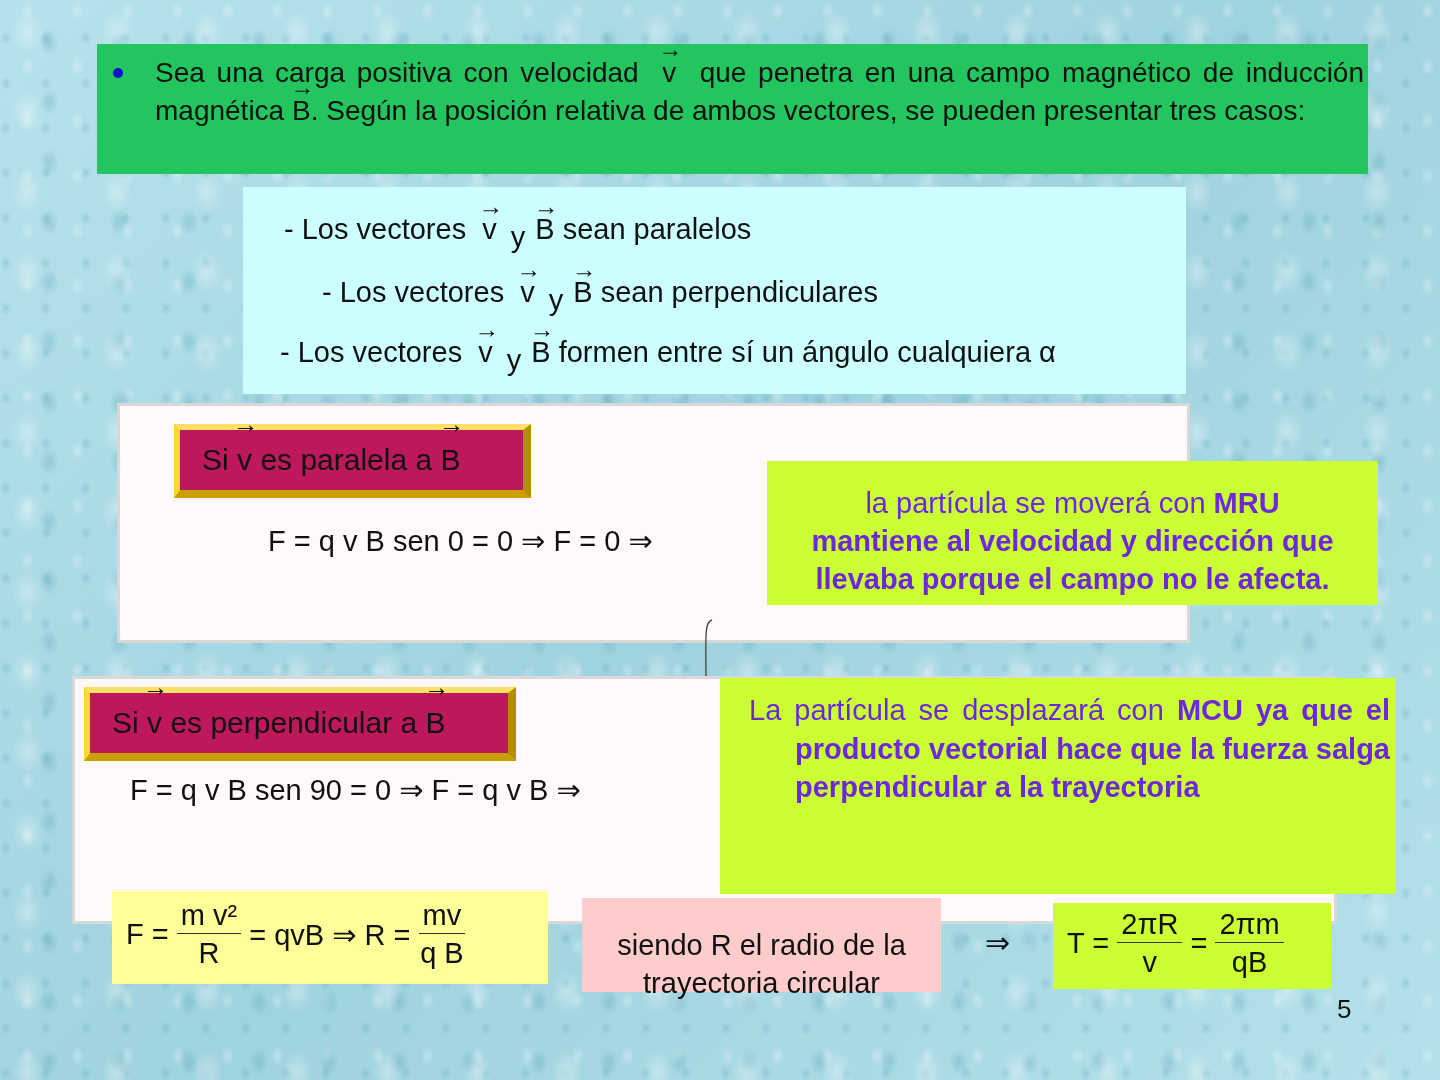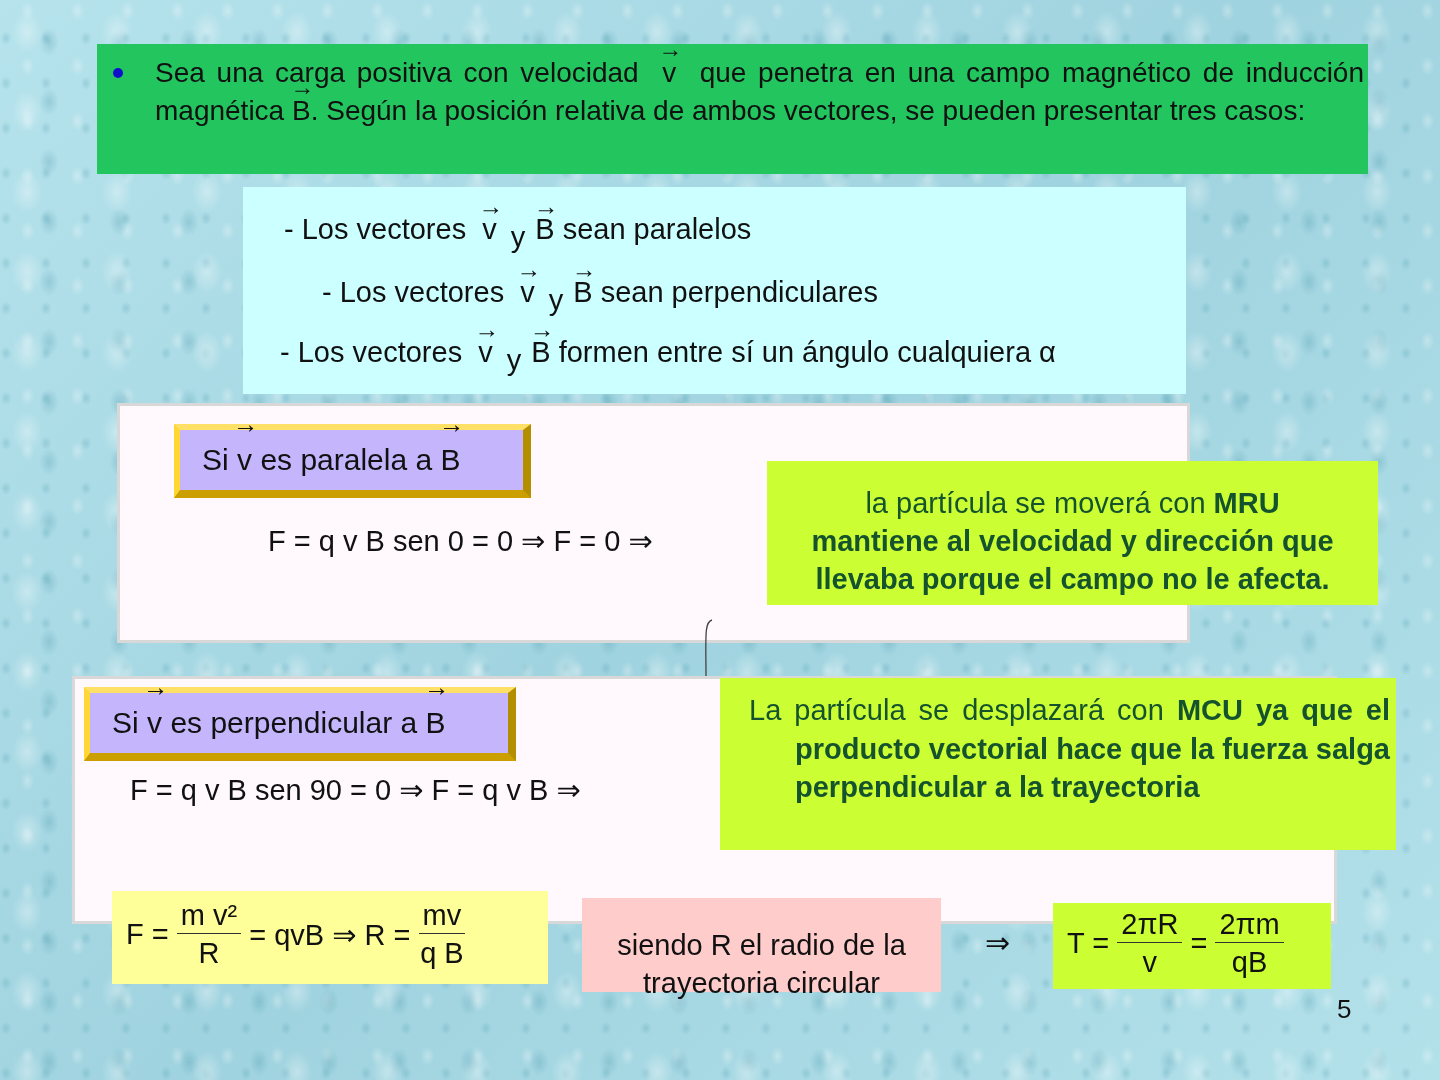--- a/index.html
+++ b/index.html
@@ -36,31 +36,31 @@
   .case-line .y { position:relative; top:8px; margin:0 10px 0 14px; }
   .panel1 {
     left:117px; top:403px; width:1073px; height:240px; background:#fff8fc;
     border:3px solid #d8d8d8;
   }
   .panel2 {
     left:72px; top:676px; width:1265px; height:248px; background:#fff8fc;
     border:3px solid #d8d8d8;
   }
   .bevel {
-    position:absolute; background:#c4b5fd; box-sizing:border-box;
+    position:absolute; background:#be185d; box-sizing:border-box;
     border-top:6px solid #ffe066; border-left:6px solid #ffd633;
     border-right:8px solid #b38f00; border-bottom:8px solid #cc9f00;
     font-size:30px; white-space:nowrap; padding-left:22px; line-height:60px;
   }
   .formula { position:absolute; font-size:29px; white-space:nowrap; }
   .green {
-    position:absolute; background:#ccff33; box-sizing:border-box; color:#14532d;
+    position:absolute; background:#ccff33; box-sizing:border-box; color:#6d28d9;
   }
   .g1 { left:767px; top:461px; width:611px; height:144px; font-size:29px; line-height:38px; text-align:center; padding-top:23px; }
-  .g2 { left:720px; top:678px; width:676px; height:172px; font-size:29px; line-height:38.5px; text-align:justify; padding:13px 6px 0 75px; text-indent:-46px; text-align-last:left; }
+  .g2 { left:720px; top:678px; width:676px; height:216px; font-size:29px; line-height:38.5px; text-align:justify; padding:13px 6px 0 75px; text-indent:-46px; text-align-last:left; }
   b { font-weight:bold; }
   .brace { position:absolute; left:694px; top:618px; width:24px; height:232px; }
   .yellow2 {
     left:112px; top:891px; width:436px; height:93px; background:#ffff99; font-size:29px;
   }
   .frac { display:inline-block; vertical-align:middle; text-align:center; position:relative; }
   .frac .num { display:block; padding:0 4px; border-bottom:1.5px solid #333; line-height:36px; }
   .frac .den { display:block; line-height:38px; }
   .pink {
     left:582px; top:898px; width:359px; height:94px; background:#ffcccc;

